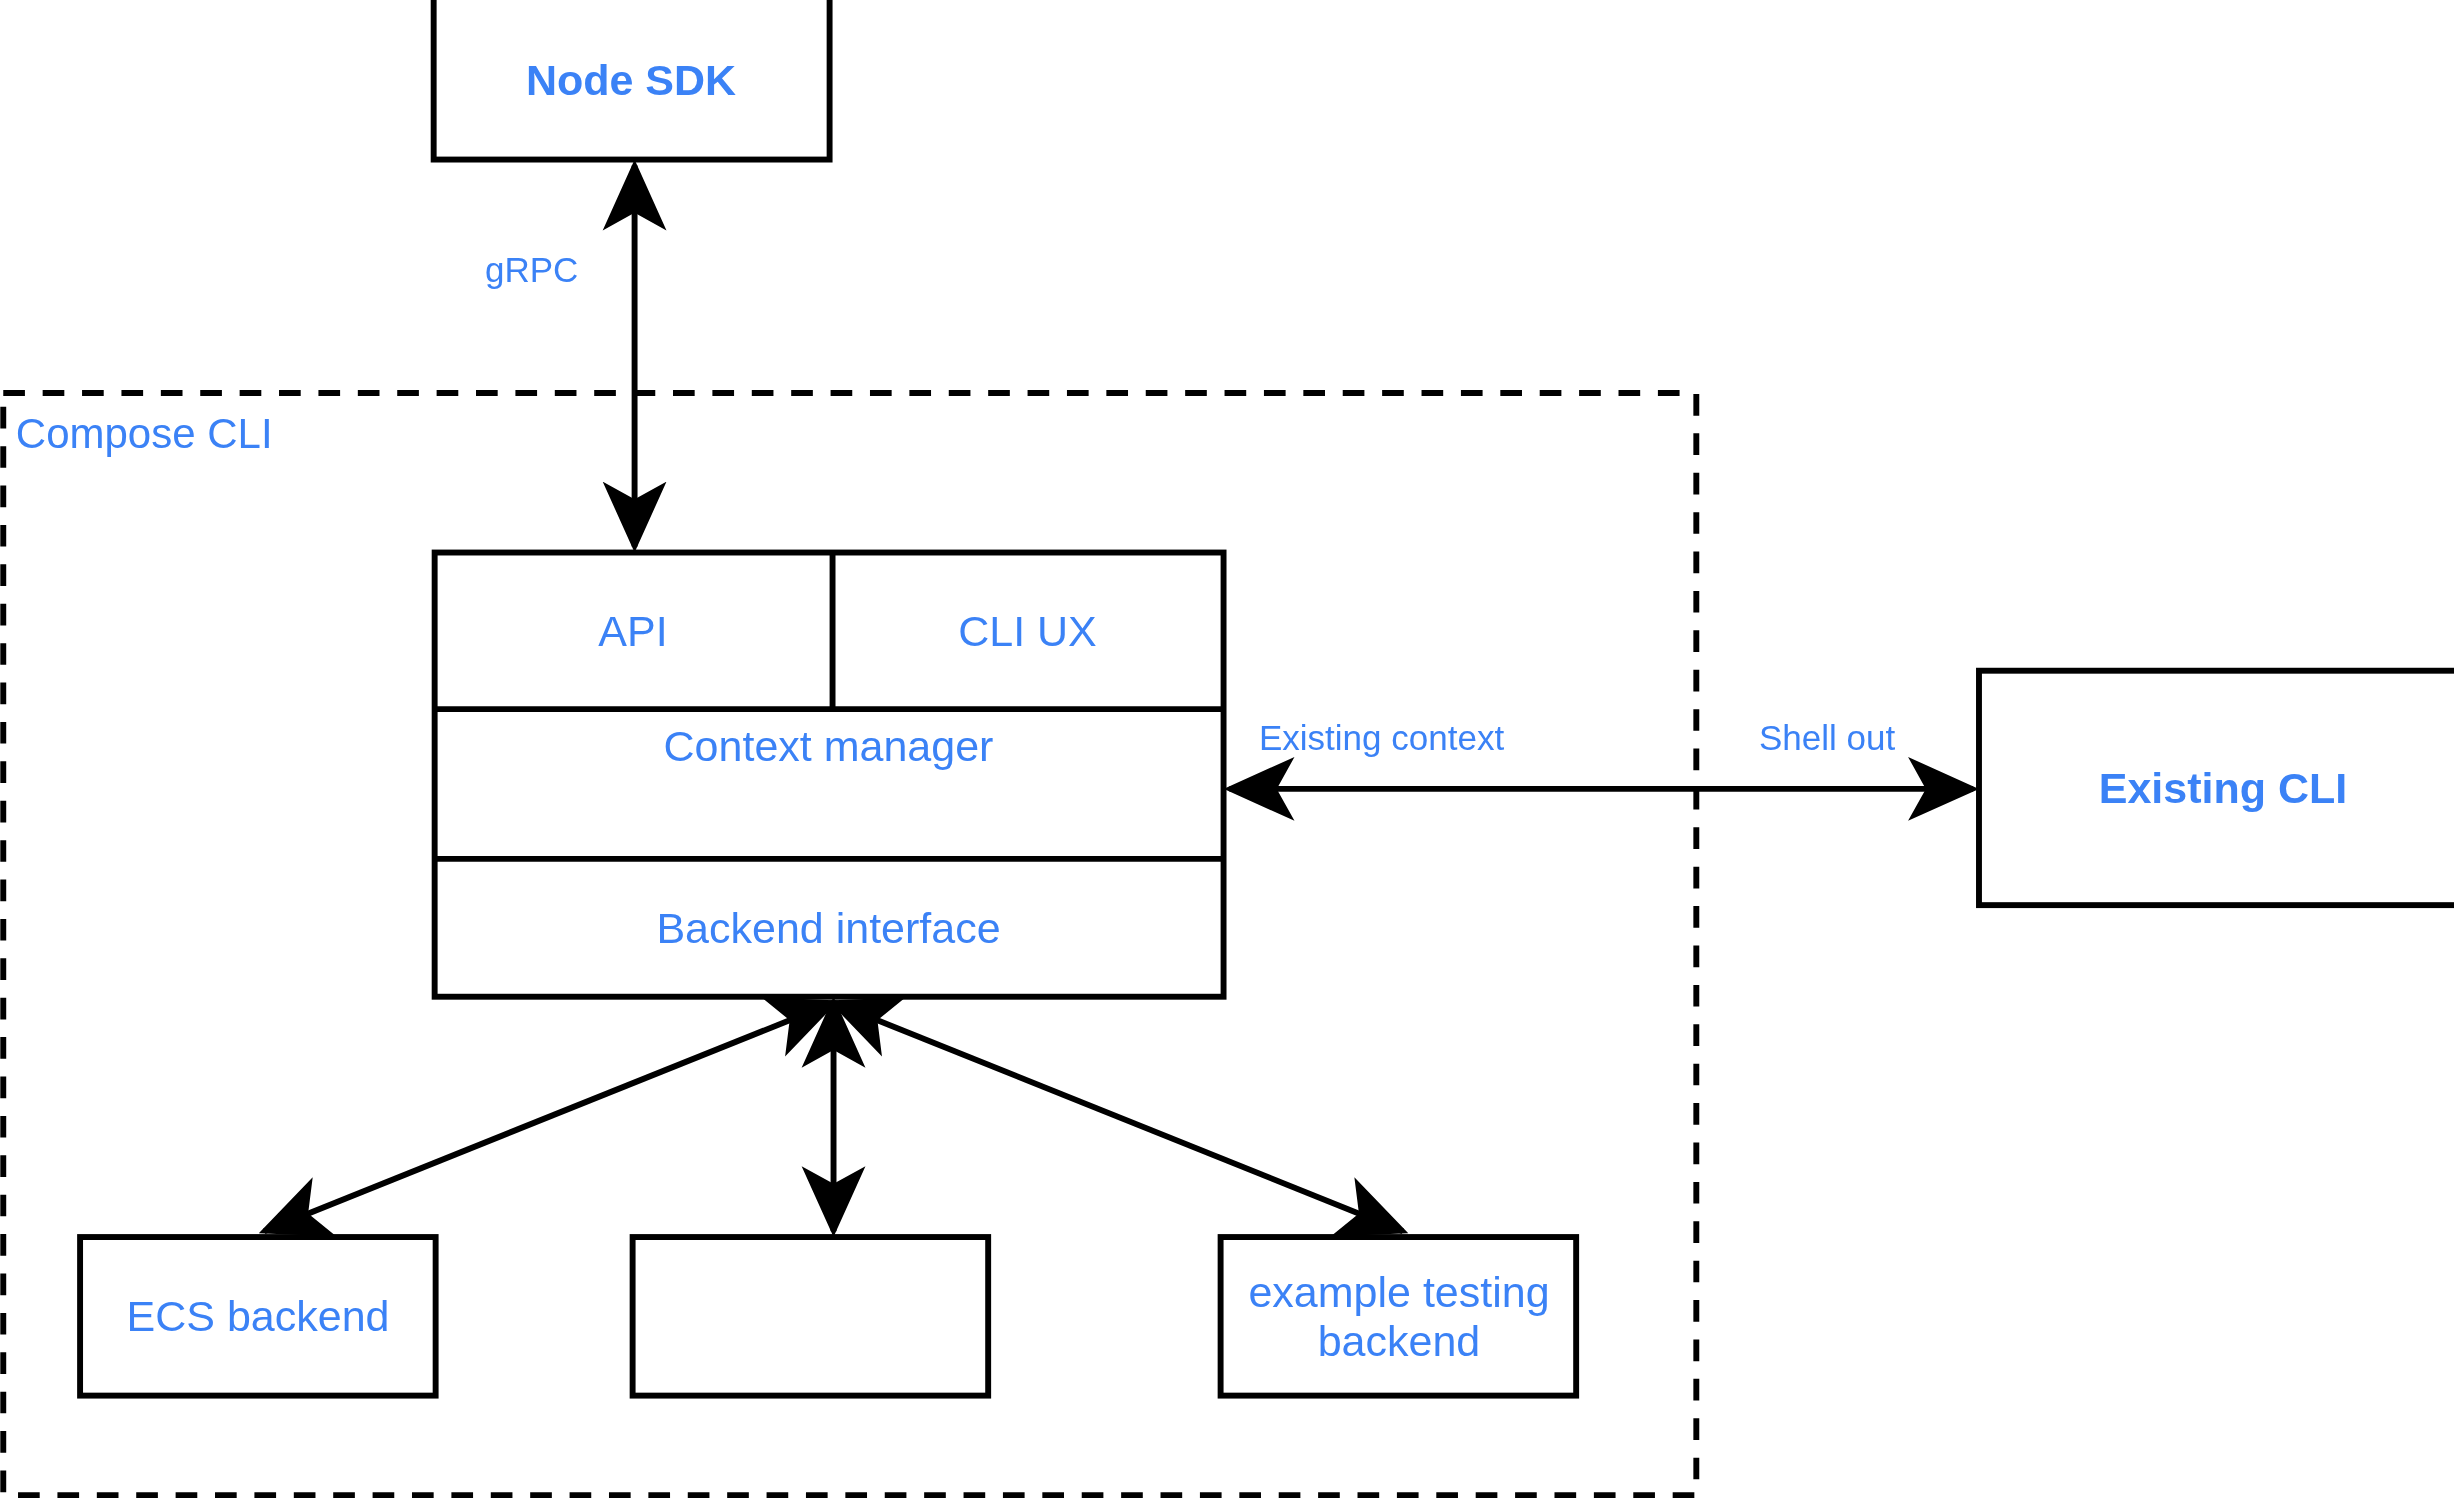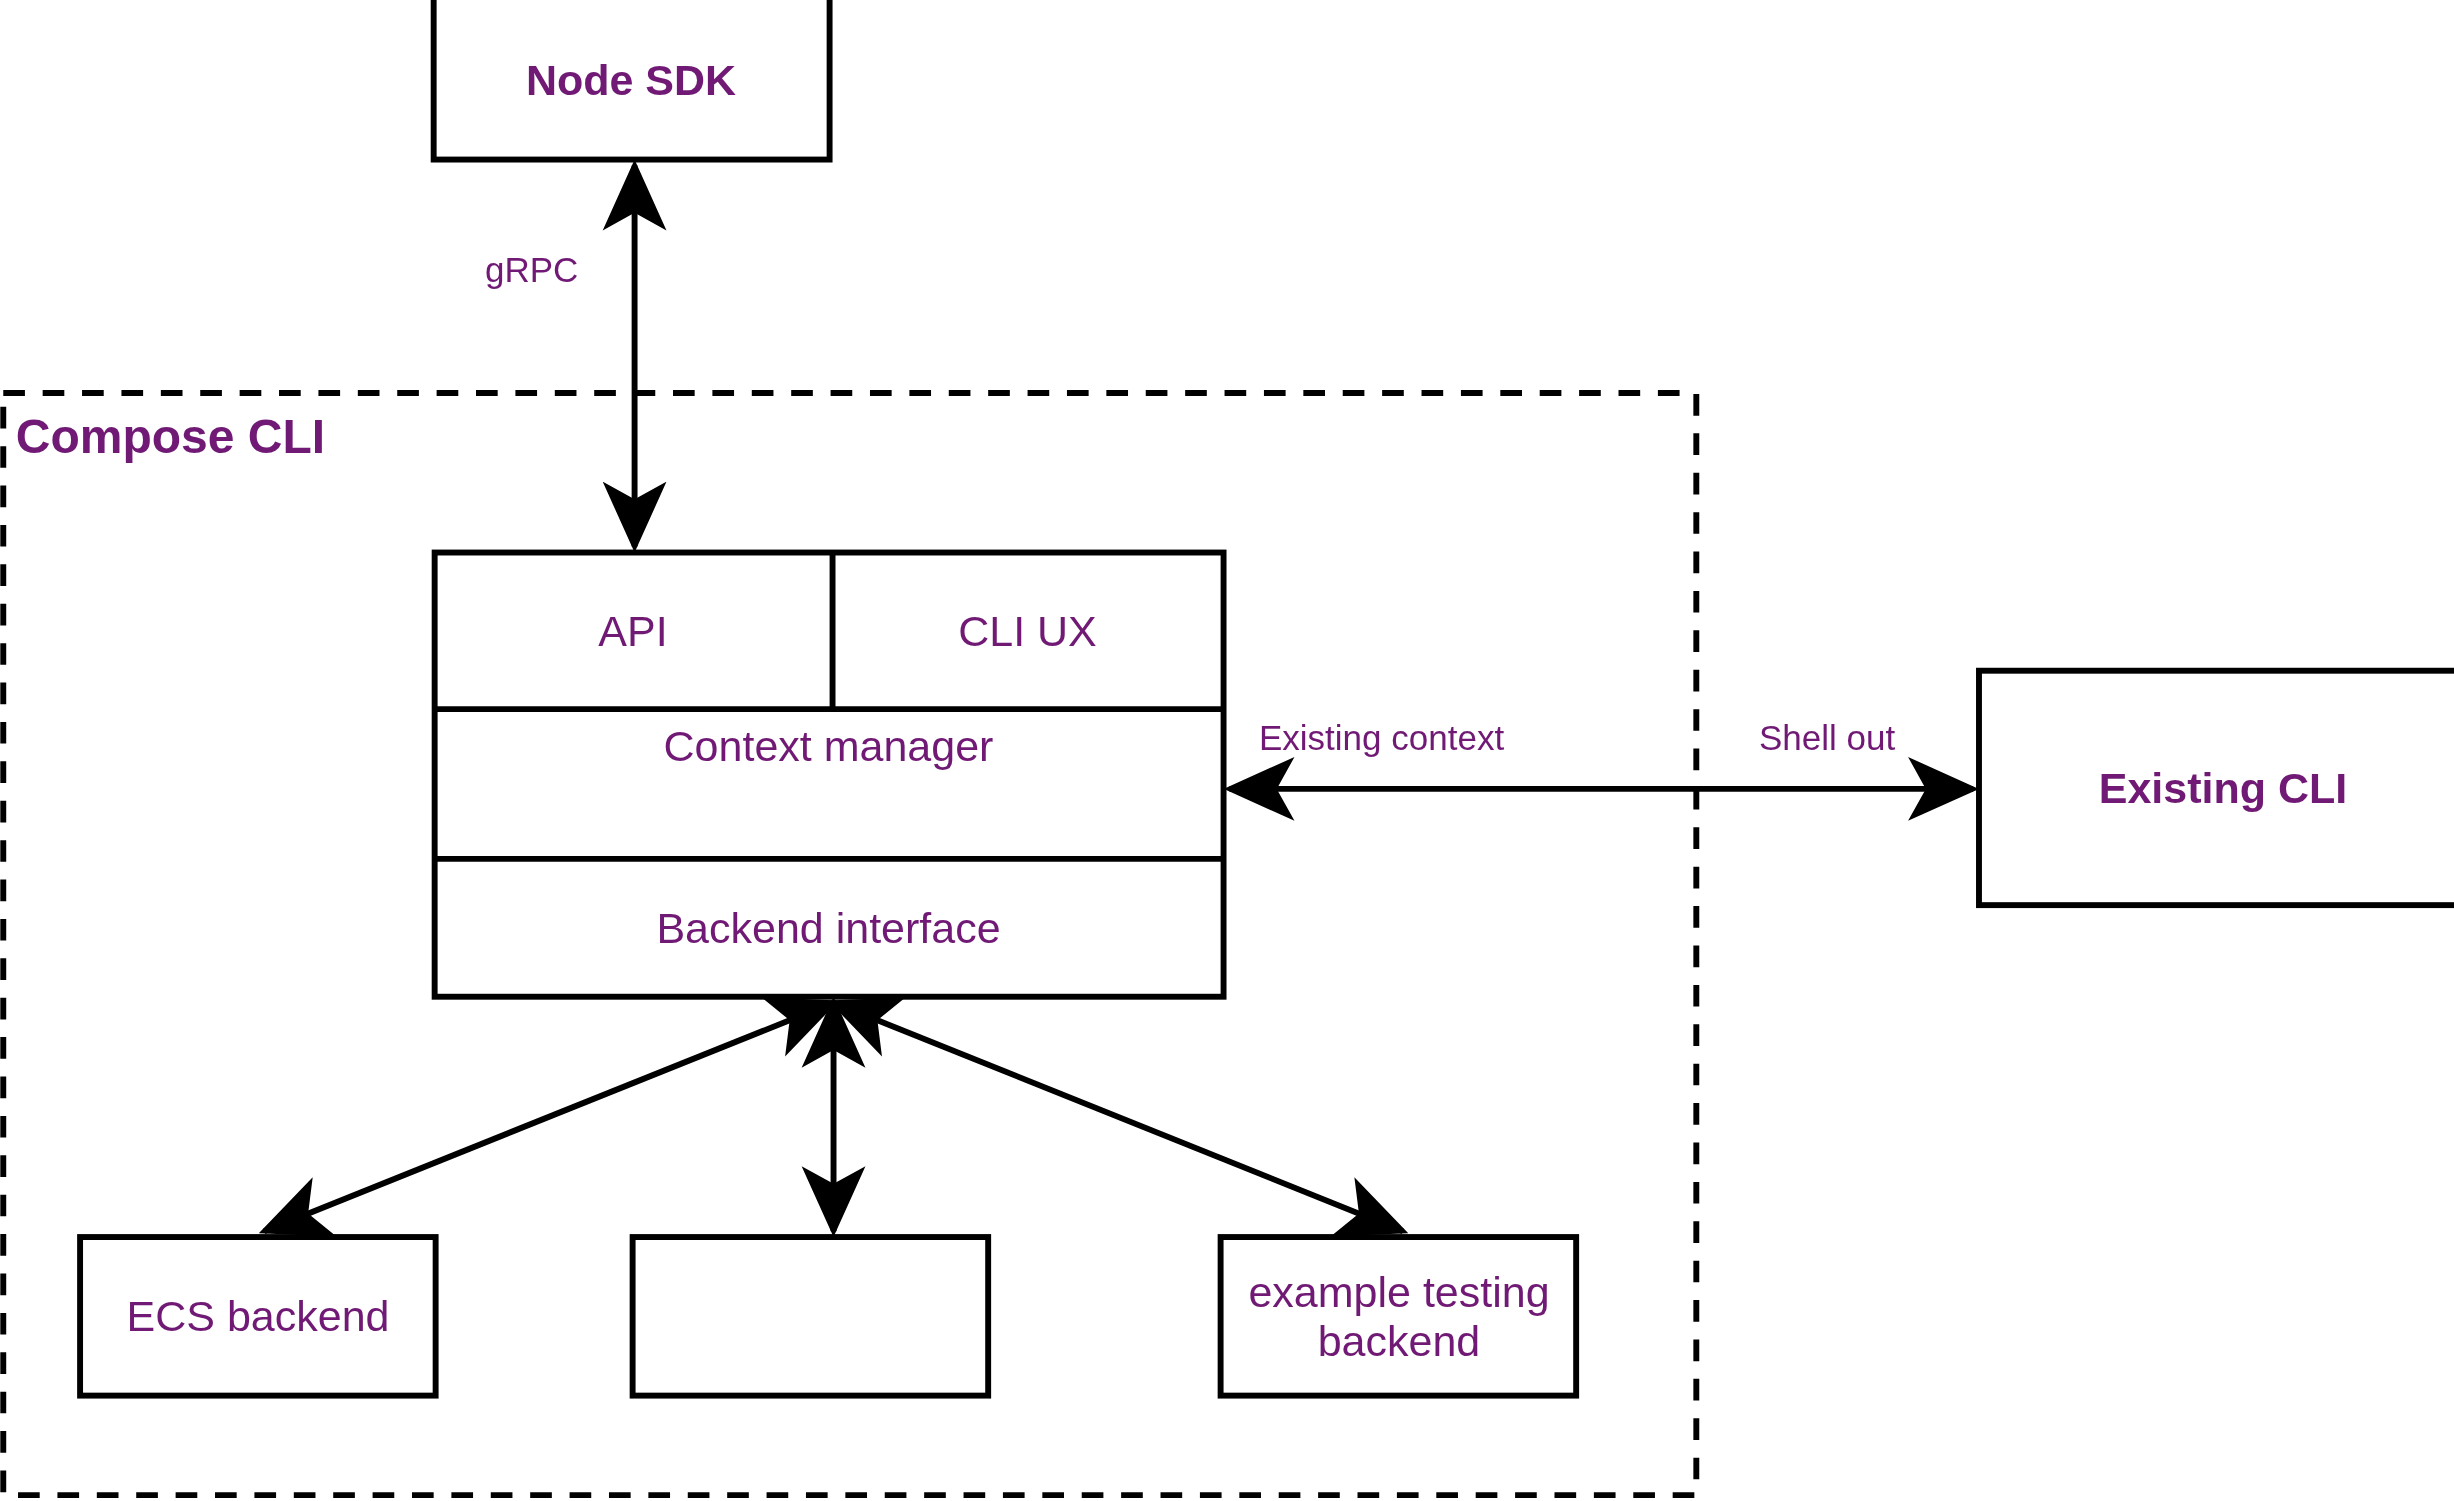--- a/index.html
+++ b/index.html
@@ -19,38 +19,38 @@
   #svg-layer {
     position: absolute;
     left: 0;
     top: 0;
     width: 2455px;
     height: 1501px;
   }
   .label {
     position: absolute;
     white-space: pre;
-    color: #701a75;
+    color: #3b82f6;
     line-height: 1.12;
   }
   .box-label {
     font-size: 43px;
     font-weight: 400;
     text-align: center;
   }
   .box-label.bold {
     font-weight: bold;
   }
   .edge-label {
     font-size: 35px;
     font-weight: 400;
   }
   .group-label {
-    font-size: 48px;
-    font-weight: bold;
+    font-size: 42px;
+    font-weight: normal;
   }
   .centered {
     display: flex;
     align-items: center;
     justify-content: center;
     text-align: center;
   }
 </style>
 </head>
 <body>

